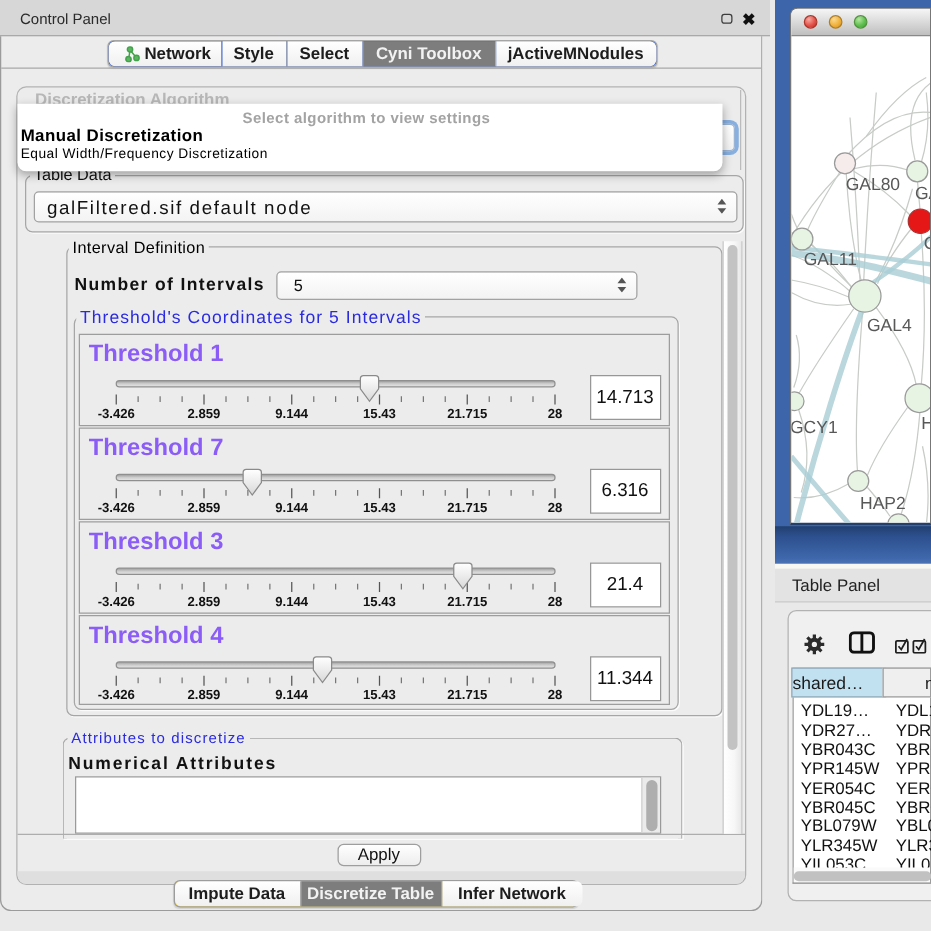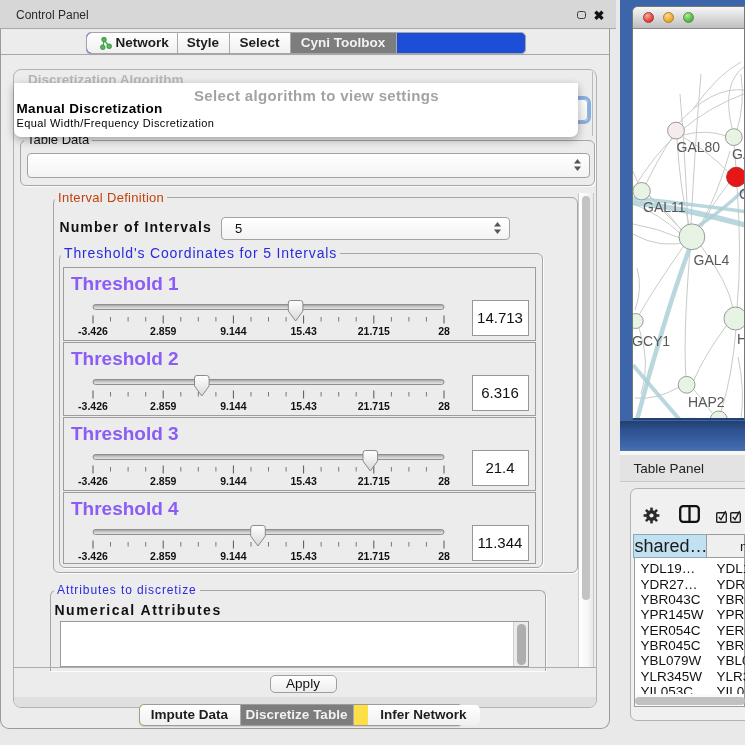--- a/index.html
+++ b/index.html
@@ -31,40 +31,42 @@
           <circle cx="4" cy="2.5" r="2.1"></circle>
           <circle cx="2.8" cy="10.3" r="2.1"></circle>
           <circle cx="9.2" cy="9.3" r="2.1"></circle>
         </g>
       </svg>
     <span style="position:absolute;left:29px;top:0">Network</span>
     </div>
   <div class="tab" style="left:91px;width:52px;line-height:19.5px">Style</div>
   <div class="tab" style="left:143px;width:61px;line-height:19.5px">Select</div>
   <div class="tab tabsel" style="left:204px;width:106px;line-height:19.5px">Cyni Toolbox</div>
+  <div class="tab" style="left:310px;width:128px;line-height:19.5px;border-right:none;border-radius:0 5px 5px 0">jActiveMNodules</div>
 </div>
 <div class="abs" style="left:1px;top:53.5px;width:608px;height:1px;background:#a8a8a8"></div>
 
 <div class="abs" style="left:13px;top:69px;width:584px;height:639px;border:1px solid #b2b2b2;border-radius:8px;box-sizing:border-box"></div>
 <div class="abs" style="left:14px;top:697px;width:582px;height:10px;background:#dfdfdf;border-radius:0 0 7px 7px"></div>
 <div class="abs" style="left:591.5px;top:72px;width:1px;height:64px;background:#bbbbbb"></div>
 <div class="abs" style="left:26px;top:71.5px;font-size:13.5px;font-weight:bold;color:rgba(110,110,110,.42);background:#ececec;padding:0 2px">Discretization Algorithm</div>
 <div class="abs" style="left:26px;top:99px;width:560px;height:20px;border-radius:4px;background:linear-gradient(#fff,#f2f2f2);border:1px solid #9ab4d6;box-shadow:0 0 0 3px rgba(110,160,220,.8)"></div>
 
 <div class="abs etched" style="left:20px;top:139.5px;width:573px;height:44px"></div>
 <div class="glabel" style="left:24px;top:133px;color:#111">Table Data</div>
 <div class="combo" style="left:26.5px;top:152.5px;width:561px;height:23px">
+  <span style="position:absolute;left:10px;top:4px;font-size:15px;letter-spacing:1.3px">galFiltered.sif default node</span>
   <svg class="ar" viewBox="0 0 9 12">
       <polygon points="4.5,0 8,4.5 1,4.5" fill="#555"></polygon>
       <polygon points="4.5,12 8,7.5 1,7.5" fill="#555"></polygon>
     </svg>
 </div>
 
 <div class="abs etched" style="left:52.5px;top:197px;width:523px;height:374px"></div>
-<div class="glabel" style="left:55px;top:190.5px;color:#c2410c;font-size:13px;letter-spacing:0.3px">Interval Definition</div>
+<div class="glabel" style="left:55px;top:190.5px;color:#000000;font-size:13px;letter-spacing:0.3px">Interval Definition</div>
 
 <div class="abs" style="left:59.5px;top:219px;font-size:14px;font-weight:bold;letter-spacing:1.1px;color:#111">Number of Intervals</div>
 <div class="combo" style="left:221px;top:216.5px;width:287px;height:21px">
   <span style="position:absolute;left:13px;top:3px">5</span>
   <svg class="ar" viewBox="0 0 9 12">
       <polygon points="4.5,0 8,4.5 1,4.5" fill="#555"></polygon>
       <polygon points="4.5,12 8,7.5 1,7.5" fill="#555"></polygon>
     </svg>
 </div>
 
@@ -111,21 +113,21 @@
       <text x="99.2" y="38.5" text-anchor="middle" font-size="10.5px" font-weight="bold" fill="#111" font-family="Liberation Sans,sans-serif">2.859</text>
       <text x="169.4" y="38.5" text-anchor="middle" font-size="10.5px" font-weight="bold" fill="#111" font-family="Liberation Sans,sans-serif">9.144</text>
       <text x="239.6" y="38.5" text-anchor="middle" font-size="10.5px" font-weight="bold" fill="#111" font-family="Liberation Sans,sans-serif">15.43</text>
       <text x="309.8" y="38.5" text-anchor="middle" font-size="10.5px" font-weight="bold" fill="#111" font-family="Liberation Sans,sans-serif">21.715</text>
       <text x="380.0" y="38.5" text-anchor="middle" font-size="10.5px" font-weight="bold" fill="#111" font-family="Liberation Sans,sans-serif">28</text>
       <path d="M224.3,7 Q224.3,4.5 226.8,4.5 L236.4,4.5 Q238.9,4.5 238.9,7 L238.9,15 L231.6,25 L224.3,15 Z" fill="url(#thg1)" stroke="#8a8a8a" stroke-width="1"></path>
     </svg>
     <div class="vbox" style="left:407.5px;top:32.5px;width:55px;height:33.5px;line-height:33.5px">14.713</div>
   </div>
 <div class="tpanel" style="top:341.5px">
-    <div class="tl">Threshold 2</div>
+    <div class="tl">Threshold 7</div>
     <svg style="position:absolute;left:0;top:28px" width="473" height="46" viewBox="0 0 473 46">
       <defs>
         <linearGradient id="thg2" x1="0" y1="0" x2="0" y2="1">
           <stop offset="0" stop-color="#ffffff"></stop>
           <stop offset="1" stop-color="#d8d8d8"></stop>
         </linearGradient>
         <linearGradient id="trk2" x1="0" y1="0" x2="0" y2="1">
           <stop offset="0" stop-color="#9a9a9a"></stop>
           <stop offset="0.5" stop-color="#cdcdcd"></stop>
           <stop offset="1" stop-color="#e8e8e8"></stop>
@@ -265,25 +267,25 @@
 </div>
 
 <div class="abs" style="left:14px;top:666.5px;width:582px;height:1px;background:#adadad"></div>
 <div class="abs" style="left:577.5px;top:192.5px;width:16px;height:474px;background:linear-gradient(90deg,#ffffff,#f7f7f7 60%,#e8e8e8);border-left:1px solid #c9c9c9;border-right:1px solid #c9c9c9;box-sizing:border-box"></div>
 <div class="abs" style="left:582px;top:196px;width:8px;height:404px;background:#c3c3c3;border-radius:4px"></div>
 
 <div class="abs" style="left:269.5px;top:674.5px;width:67px;height:18px;background:linear-gradient(#ffffff,#ededed);border:1px solid #9e9e9e;border-radius:5px;box-sizing:border-box;text-align:center;font-size:13.5px;line-height:16px;color:#111">Apply</div>
 <div class="abs" style="left:138.5px;top:703.5px;width:322px;height:20px;border:1px solid #9c9c9c;border-radius:5px;background:#fde047;box-shadow:0 1px 1px rgba(0,0,0,.12)">
   <div class="tab" style="left:0;width:101px;line-height:20px;border-radius:5px 0 0 5px">Impute Data</div>
   <div class="tab tabsel" style="left:101px;width:113px;line-height:20px">Discretize Table</div>
-  <div class="tab" style="left:228px;width:112px;line-height:20px;border-right:none;border-radius:0 5px 5px 0">Infer Network</div>
+  <div class="tab" style="left:214px;width:112px;line-height:20px;border-right:none;border-radius:0 5px 5px 0">Infer Network</div>
 </div>
 
 <div class="abs" style="left:13.5px;top:83px;width:564.5px;height:53.5px;background:#fff;border-radius:0 0 7px 7px;box-shadow:0 3px 8px rgba(0,0,0,.32);z-index:40"></div>
-<div class="abs" style="left:194px;top:87px;font-size:15px;font-weight:bold;letter-spacing:0.35px;color:#a3a3a3;z-index:41">Select algorithm to view settings</div>
+<div class="abs" style="left:194px;top:87px;font-size:12px;font-weight:bold;letter-spacing:0.35px;color:#a3a3a3;z-index:41">Select algorithm to view settings</div>
 <div class="abs" style="left:16.5px;top:100.5px;font-size:13.5px;font-weight:bold;letter-spacing:0.35px;color:#000;z-index:41">Manual Discretization</div>
 <div class="abs" style="left:16.5px;top:116.5px;font-size:11px;letter-spacing:0.4px;color:#000;z-index:41">Equal Width/Frequency Discretization</div>
 
 <div class="abs" style="left:620px;top:0;width:125px;height:451px;background:#3c66a9"></div>
 <div class="abs" style="left:620px;top:421px;width:125px;height:30px;background:linear-gradient(#22406f,#2e5190 30%,#3e68ab 85%,#4a74b4)"></div>
 <div class="abs" style="left:632px;top:5.5px;width:113px;height:414.5px;border:1px solid #777;border-bottom:2px solid #24406e;border-radius:6px 0 0 0;box-sizing:border-box;background:#fff;overflow:hidden">
   <div style="position:absolute;left:0;top:0;width:100%;height:22px;background:linear-gradient(#f6f6f6,#bfbfbf);border-bottom:1px solid #898989;box-sizing:border-box"></div>
   <div style="position:absolute;left:10px;top:5.5px;width:11px;height:11px;border-radius:50%;background:radial-gradient(circle at 35% 28%,#f7aba3,#e4524a 55%,#b92c24);border:1px solid #ab372c;box-sizing:border-box"></div>
   <div style="position:absolute;left:30px;top:5.5px;width:11px;height:11px;border-radius:50%;background:radial-gradient(circle at 35% 28%,#fbd98f,#f1b23c 55%,#cf8d21);border:1px solid #b07e25;box-sizing:border-box"></div>
   <div style="position:absolute;left:50px;top:5.5px;width:11px;height:11px;border-radius:50%;background:radial-gradient(circle at 35% 28%,#b5e8a0,#5fc050 55%,#3f9c33);border:1px solid #52933f;box-sizing:border-box"></div>
@@ -378,21 +380,21 @@
 </svg>
 <svg class="abs" style="left:715.5px;top:509.5px" width="26" height="13" viewBox="0 0 26 13">
   <g fill="none" stroke="#1e1e1e" stroke-width="1.4">
     <rect x="0.7" y="2.7" width="9.6" height="9.6" rx="1"></rect>
       <path d="M2.8,7 5,9.6 9.7,1.2"></path>
     <rect x="14.7" y="2.7" width="9.6" height="9.6" rx="1"></rect>
       <path d="M16.8,7 19,9.6 23.7,1.2"></path>
   </g>
 </svg>
 <div class="abs" style="left:633.5px;top:533.5px;width:111.5px;height:173px;background:#fff;border:1px solid #9c9c9c;box-sizing:border-box"></div>
-<div class="abs" style="left:633px;top:533.5px;width:76px;height:24.5px;background:#c2e1f0;border:1px solid #8fa8b8;box-sizing:border-box;text-align:center;font-size:18px;line-height:23px;color:#1a1a1a">shared…</div>
+<div class="abs" style="left:633px;top:533.5px;width:76px;height:24.5px;background:#c2e1f0;border:1px solid #8fa8b8;box-sizing:border-box;font-size:14px;line-height:23px;color:#1a1a1a">shared…</div>
 <div class="abs" style="left:706px;top:533.5px;width:39px;height:24.5px;background:#efefef;border:1px solid #9c9c9c;border-left:1px solid #9c9c9c;box-sizing:border-box;font-size:13.5px;line-height:23px;color:#1a1a1a"><span style="margin-left:33px">na…</span></div>
 <div class="abs" style="left:634.5px;top:558px;width:110px;height:138px;overflow:hidden">
     <div style="position:absolute;top:3.3px;left:0;width:111px;font-size:13.5px;color:#111">
       <span style="position:absolute;left:6px">YDL19…</span>
       <span style="position:absolute;left:82px">YDL19…</span>
     </div>
     <div style="position:absolute;top:18.6px;left:0;width:111px;font-size:13.5px;color:#111">
       <span style="position:absolute;left:6px">YDR27…</span>
       <span style="position:absolute;left:82px">YDR27…</span>
     </div>

